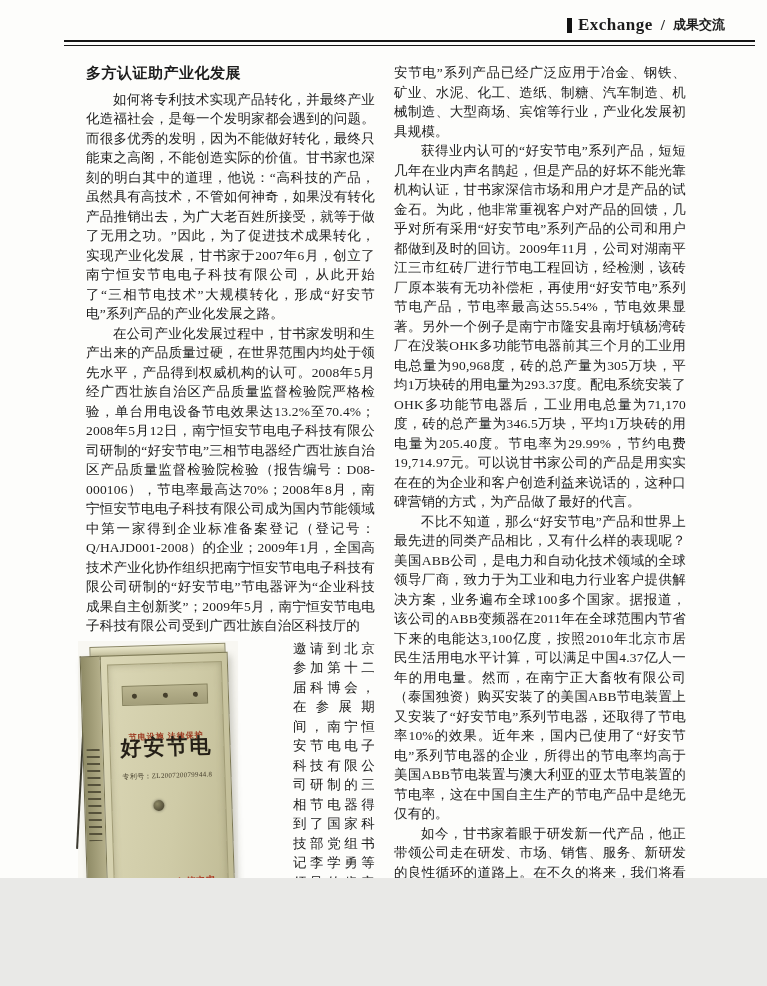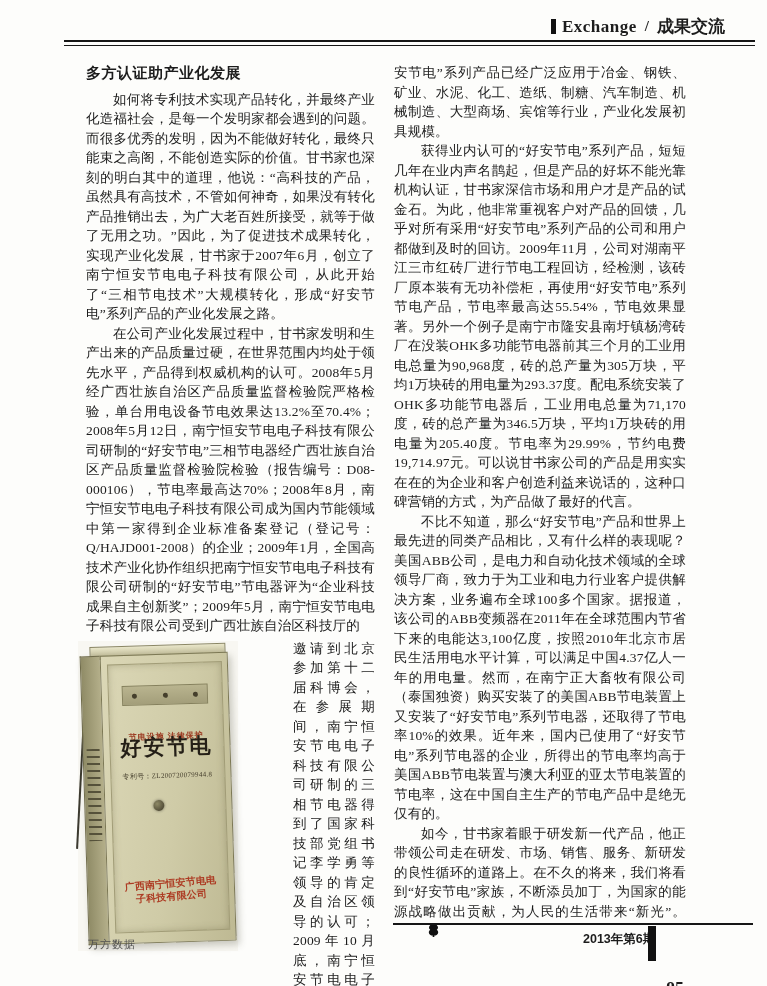--- a/index.html
+++ b/index.html
@@ -1,23 +1,23 @@
 <!DOCTYPE html>
 <html><head>
 <meta charset="utf-8">
 <style>
   html,body{margin:0;padding:0;background:#e9e9e7;}
-  .page{position:relative;width:767px;height:986px;background:#fdfdfb;overflow:hidden;
+  .page{position:relative;width:767px;height:878px;background:#fdfdfb;overflow:hidden;
         font-family:"Liberation Serif","DejaVu Serif",serif;color:#1c1c1c;}
   
   .header{position:absolute;top:15px;right:42px;display:flex;align-items:center;gap:6px;}
   .hbar{display:inline-block;width:5px;height:15px;background:#111;}
   .hen{font-size:17px;font-weight:bold;letter-spacing:.5px;}
   .hsep{font-size:15px;font-weight:bold;margin:0 2px;}
-  .hzh{font-size:17px;font-weight:bold;font-family:"Liberation Sans","DejaVu Sans",sans-serif;}
+  .hzh{font-size:13px;font-weight:bold;font-family:"Liberation Sans","DejaVu Sans",sans-serif;}
   .header-rule{position:absolute;top:40px;left:64px;width:691px;height:3px;
         border-top:2px solid #161616;border-bottom:1px solid #161616;}
   
   .col{position:absolute;top:63px;font-size:13.5px;line-height:19.5px;text-align:justify;letter-spacing:.2px;}
   .col-left{left:86px;width:289px;}
   .col-right{left:394px;width:292px;}
   .para{margin:0;}
   .indent{text-indent:2em;}
   .heading{margin:0 0 7px 0;font-size:15px;font-weight:bold;
         font-family:"Liberation Sans","DejaVu Sans",sans-serif;letter-spacing:.5px;}

